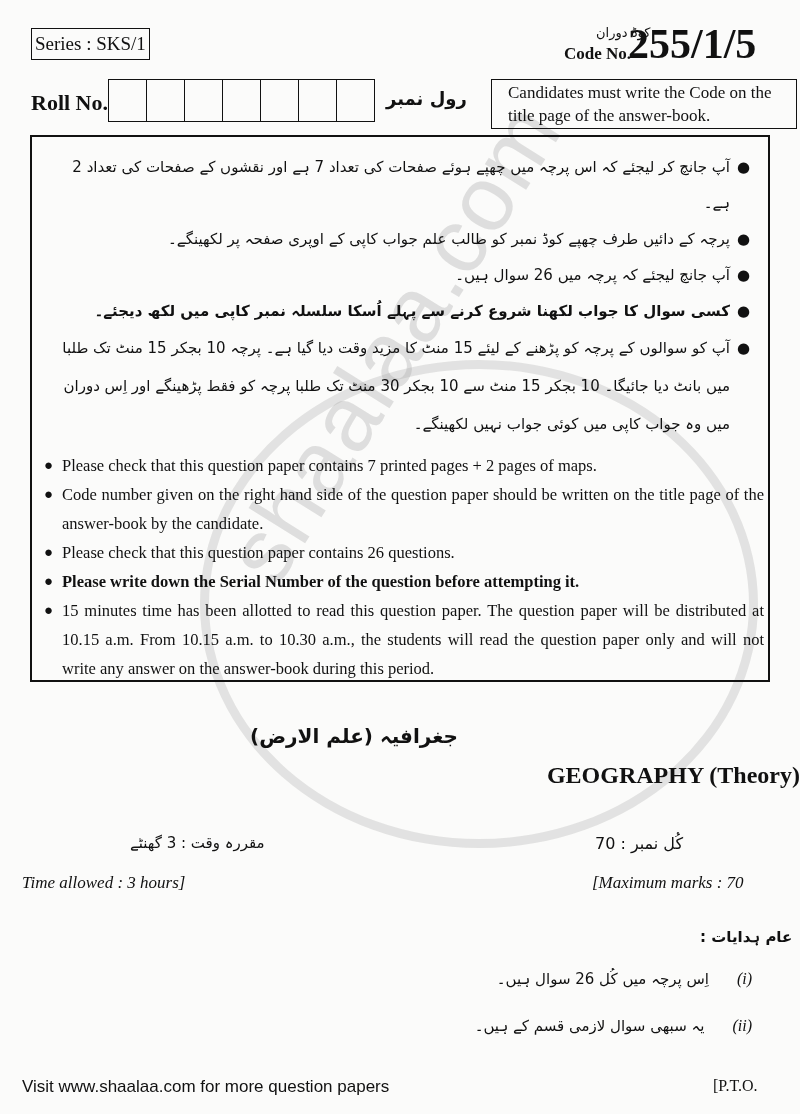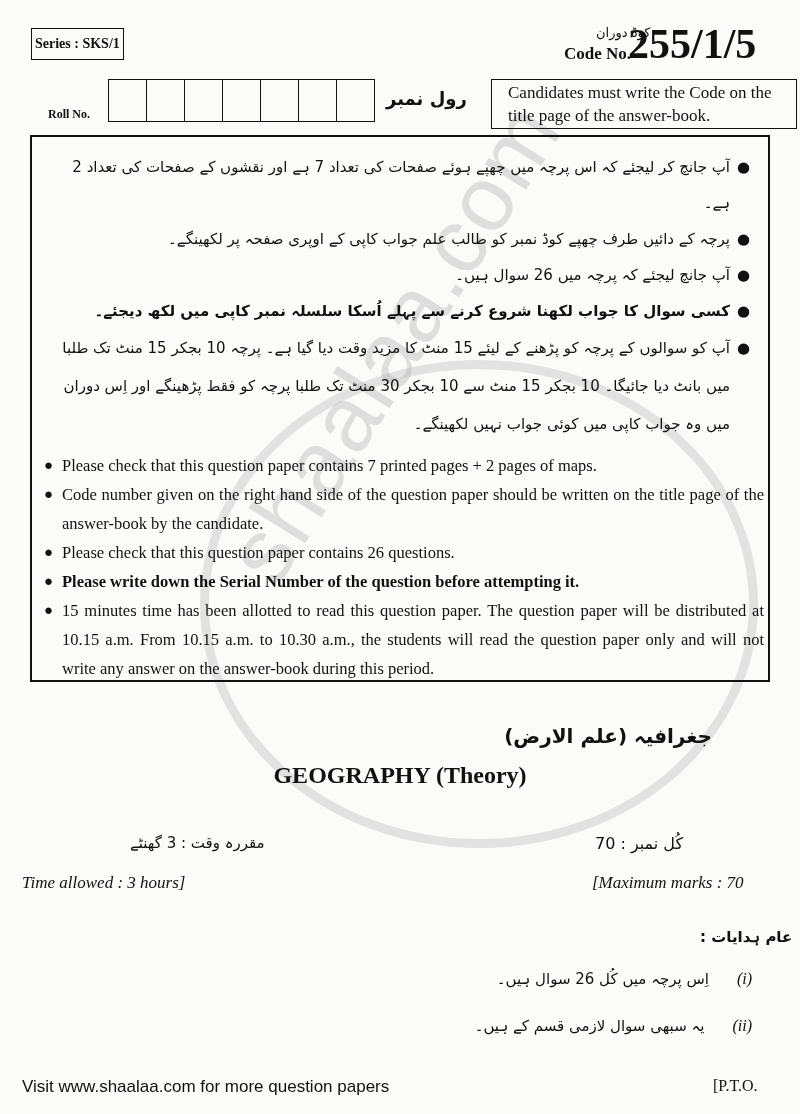--- a/index.html
+++ b/index.html
@@ -15,23 +15,23 @@
     pointer-events:none;
   }
   .wm-text {
     position:absolute; left:205px; top:545px;
     font-family:"Liberation Sans", sans-serif; font-size:92px; color:rgba(170,170,170,0.35);
     transform:rotate(-58deg); transform-origin:left top; white-space:nowrap; pointer-events:none;
     letter-spacing:2px;
   }
   .series {
     left:31px; top:28px; border:1.5px solid #111; padding:0 3px;
-    font-weight:bold; font-size:14px; line-height:30px;
+    font-weight:normal; font-size:19px; line-height:30px;
   }
-  .roll-label { left:48px; top:90px; font-weight:bold; font-size:12px;margin-top:17px; }
+  .roll-label { left:31px; top:90px; font-weight:bold; font-size:22px; }
   .roll-boxes { left:108px; top:79px; display:flex; border:1.5px solid #111; height:41px; }
   .roll-box { width:37px; height:41px; border-right:1.5px solid #111; }
   .roll-box:last-child { border-right:none; }
   .roll-urdu { left:386px; top:88px; font-size:18px; direction:rtl; font-weight:bold; font-family:"DejaVu Sans", sans-serif;text-align:right; }
   .code-urdu { left:596px; top:25px; font-size:13px; direction:rtl; font-family:"DejaVu Sans", sans-serif; }
   .code-label { left:564px; top:44px; font-weight:bold; font-size:17px; }
   .code-val { left:628px; top:20px; font-weight:bold; font-size:42px; }
   .code-note {
     left:491px; top:79px; width:272px; border:1.5px solid #111;
     font-size:17px; line-height:23px; padding:1px 16px;
@@ -47,22 +47,22 @@
   }
   .urdu-item.bold { font-weight:bold; }
   .urdu-item.multi { line-height:38px; }
   .bullet { position:absolute; right:0; top:0; font-size:15px; }
   .eng-list { position:absolute; left:12px; top:314px; width:720px; }
   .eng-item {
     position:relative; padding-left:18px; font-size:16.5px; line-height:29px; text-align:justify;
   }
   .eng-item .bullet { left:0; right:auto; }
   .eng-item.bold { font-weight:bold; }
-  .urdu-title { left:12px; width:700px; top:724px; font-family:"DejaVu Sans", sans-serif; font-weight:bold; font-size:20px; direction:rtl; }
-  .title { left:0; width:800px; top:762px; text-align:center; font-weight:bold; font-size:24px; }
+  .urdu-title { left:4px; width:700px; top:724px; text-align:center; font-family:"DejaVu Sans", sans-serif; font-weight:bold; font-size:20px; direction:rtl; }
+  .title { left:0; width:800px; top:762px; text-align:right; font-weight:bold; font-size:24px; }
   .urdu-time { left:130px; top:834px; font-family:"DejaVu Sans", sans-serif; font-size:15px; direction:rtl; }
   .urdu-marks { left:595px; top:834px; font-family:"DejaVu Sans", sans-serif; font-size:16px; direction:rtl; }
   .time-allowed { left:22px; top:873px; font-style:italic; font-size:17px; }
   .max-marks { left:592px; top:873px; font-style:italic; font-size:17px; }
   .gen-heading { left:700px; top:928px; font-family:"DejaVu Sans", sans-serif; font-weight:bold; font-size:15px; direction:rtl; }
   .instr { right:48px; direction:rtl; display:flex; align-items:baseline; gap:28px; font-family:"DejaVu Sans", sans-serif; font-size:15px; }
   .instr .num { font-family:"Liberation Serif", serif; font-style:italic; font-size:16px; direction:ltr; }
   .footer-left { left:22px; top:1077px; font-family:"Liberation Sans", sans-serif; font-size:17px; }
   .footer-right { left:713px; top:1077px; font-size:16px; }
 </style>

